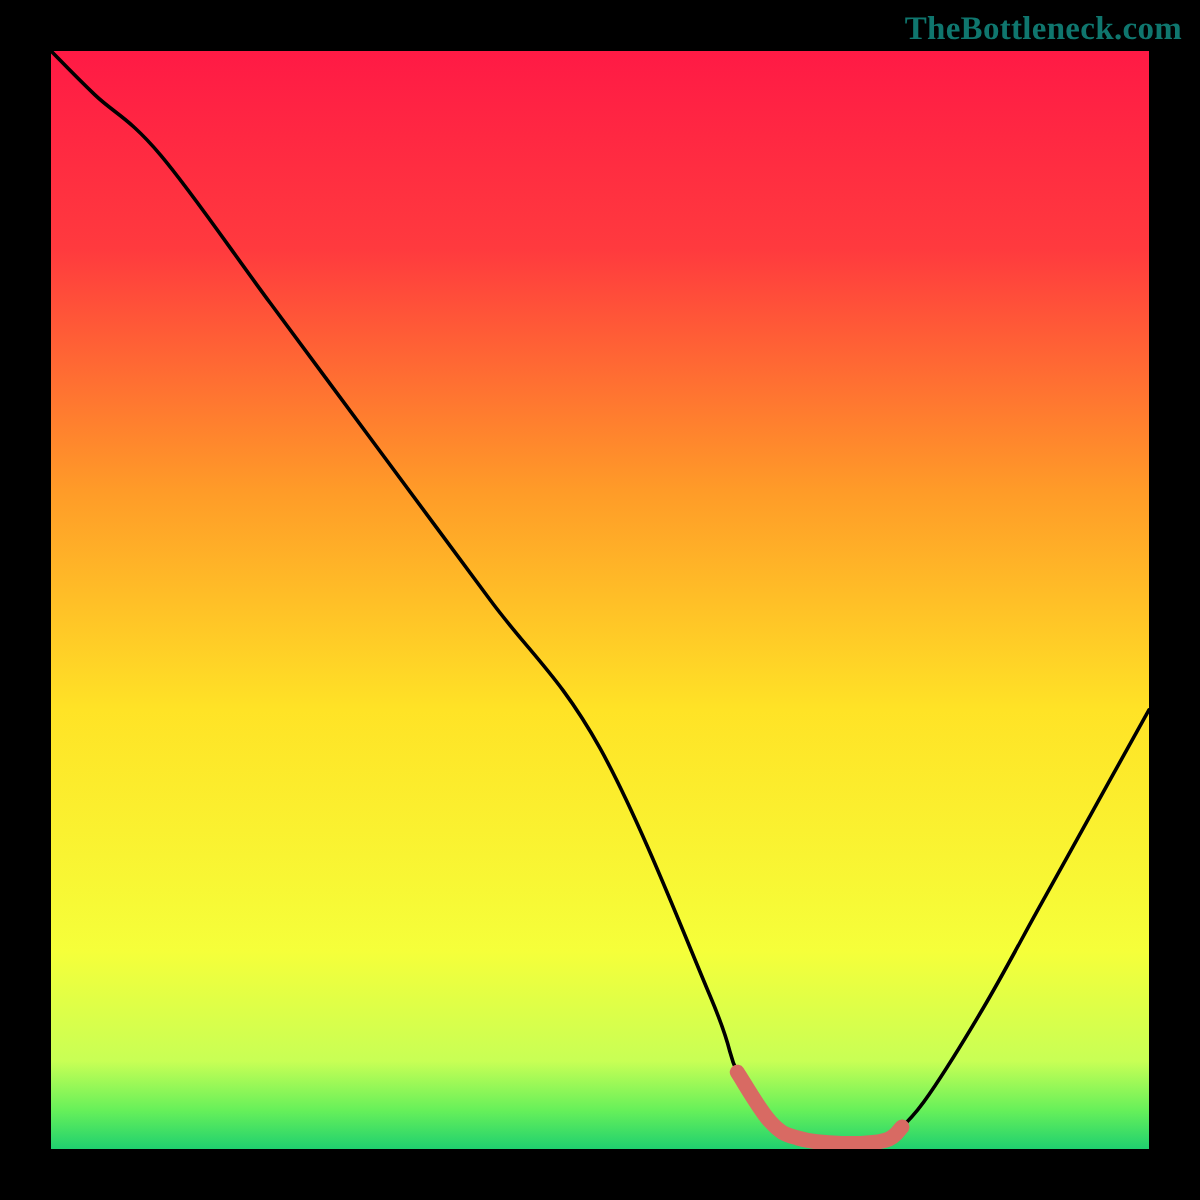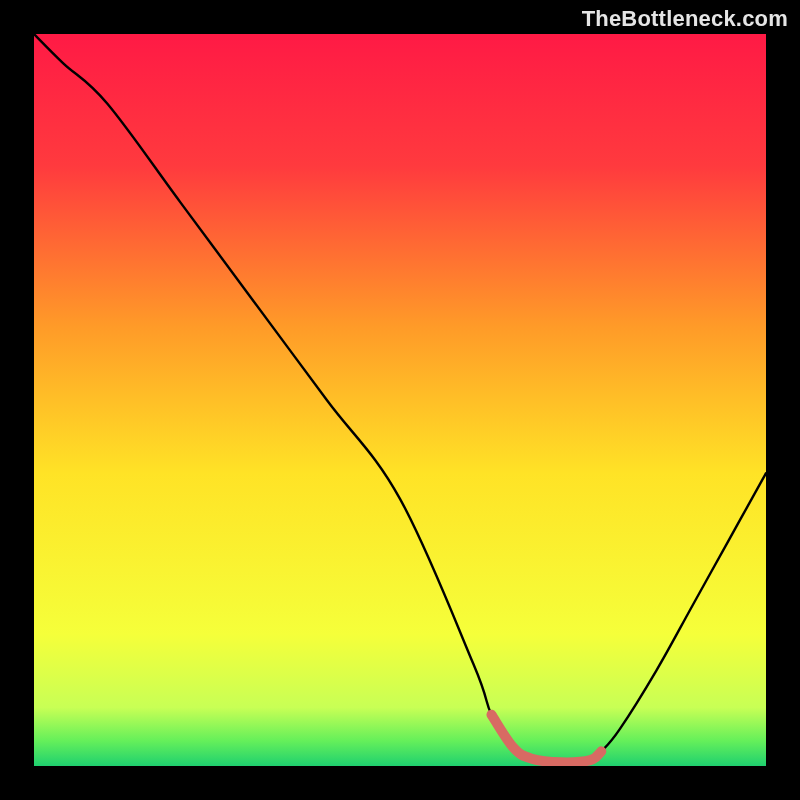--- a/index.html
+++ b/index.html
@@ -23,24 +23,24 @@
     left: 34px;
     top: 34px;
     width: 732px;
     height: 732px;
     overflow: hidden;
   }
   .watermark {
     position: absolute;
     top: 6px;
     right: 12px;
-    font-family: Liberation Sans, sans-serif;
+    font-family: Liberation Serif, serif;
     font-size: 22px;
     font-weight: 600;
-    color: #e5e5e5;
+    color: #0f766e;
     letter-spacing: 0.2px;
   }
   svg {
     display: block;
   }
 </style>
 </head>
 <body>
 
 <div class="frame">

